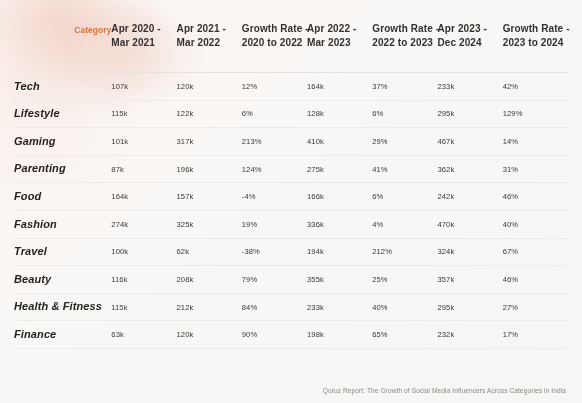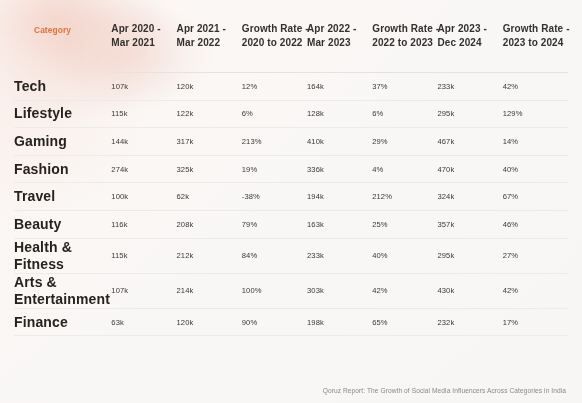--- a/index.html
+++ b/index.html
@@ -85,39 +85,41 @@
     letter-spacing: 0.01em;
     border-bottom: 1px solid #e7e2df;
   }
   thead th.cat-head {
     border-bottom: 1px solid transparent;
     color: #e0723a;
     font-size: 8.4px;
     font-weight: 700;
     padding-left: 20px;
     padding-bottom: 10px;
+    text-align: right;
   }
   thead th .hl { display: block; white-space: nowrap; }
 
   tbody tr { height: 27.6px; }
   tbody tr td {
     border-bottom: 1px solid #eeeae7;
     font-size: 7.6px;
     color: #3a3633;
     font-weight: 400;
     letter-spacing: 0.01em;
   }
   tbody tr:last-child td { border-bottom: 1px solid #eeeae7; }
 
   td.cat-cell {
     padding-left: 20px;
     font-weight: 700;
-    font-size: 14px;
+    font-size: 11px;
     color: #26231f;
     line-height: 1.22;
+    font-style: italic;
   }
   td.cat-cell .wrap2 { display: block; }
 
   tbody tr.tall { height: 31px; }
 
   #footer {
     position: absolute;
     right: 16px;
     bottom: 9px;
     font-size: 6.6px;
@@ -206,30 +208,54 @@
           <td>128k</td>
           <td>6%</td>
           <td>295k</td>
           <td>129%</td>
         </tr>
 
         <tr>
           <td class="cat-cell">
             <span class="wrap2">Gaming</span>
           </td>
-          <td>144k</td>
+          <td>101k</td>
           <td>317k</td>
           <td>213%</td>
           <td>410k</td>
           <td>29%</td>
           <td>467k</td>
           <td>14%</td>
         </tr>
 
-
+        <tr>
+          <td class="cat-cell">
+            <span class="wrap2">Parenting</span>
+          </td>
+          <td>87k</td>
+          <td>196k</td>
+          <td>124%</td>
+          <td>275k</td>
+          <td>41%</td>
+          <td>362k</td>
+          <td>31%</td>
+        </tr>
+
+        <tr>
+          <td class="cat-cell">
+            <span class="wrap2">Food</span>
+          </td>
+          <td>164k</td>
+          <td>157k</td>
+          <td>-4%</td>
+          <td>166k</td>
+          <td>6%</td>
+          <td>242k</td>
+          <td>46%</td>
+        </tr>
 
         <tr>
           <td class="cat-cell">
             <span class="wrap2">Fashion</span>
           </td>
           <td>274k</td>
           <td>325k</td>
           <td>19%</td>
           <td>336k</td>
           <td>4%</td>
@@ -250,52 +276,39 @@
           <td>67%</td>
         </tr>
 
         <tr>
           <td class="cat-cell">
             <span class="wrap2">Beauty</span>
           </td>
           <td>116k</td>
           <td>208k</td>
           <td>79%</td>
-          <td>163k</td>
+          <td>355k</td>
           <td>25%</td>
           <td>357k</td>
           <td>46%</td>
         </tr>
 
         <tr>
           <td class="cat-cell">
             <span class="wrap2">Health &amp; Fitness</span>
           </td>
           <td>115k</td>
           <td>212k</td>
           <td>84%</td>
           <td>233k</td>
           <td>40%</td>
           <td>295k</td>
           <td>27%</td>
         </tr>
 
-        <tr class="tall">
-          <td class="cat-cell">
-            <span class="wrap2">Arts &amp;</span>
-            <span class="wrap2">Entertainment</span>
-          </td>
-          <td>107k</td>
-          <td>214k</td>
-          <td>100%</td>
-          <td>303k</td>
-          <td>42%</td>
-          <td>430k</td>
-          <td>42%</td>
-        </tr>
 
 
         <tr>
           <td class="cat-cell">
             <span class="wrap2">Finance</span>
           </td>
           <td>63k</td>
           <td>120k</td>
           <td>90%</td>
           <td>198k</td>

